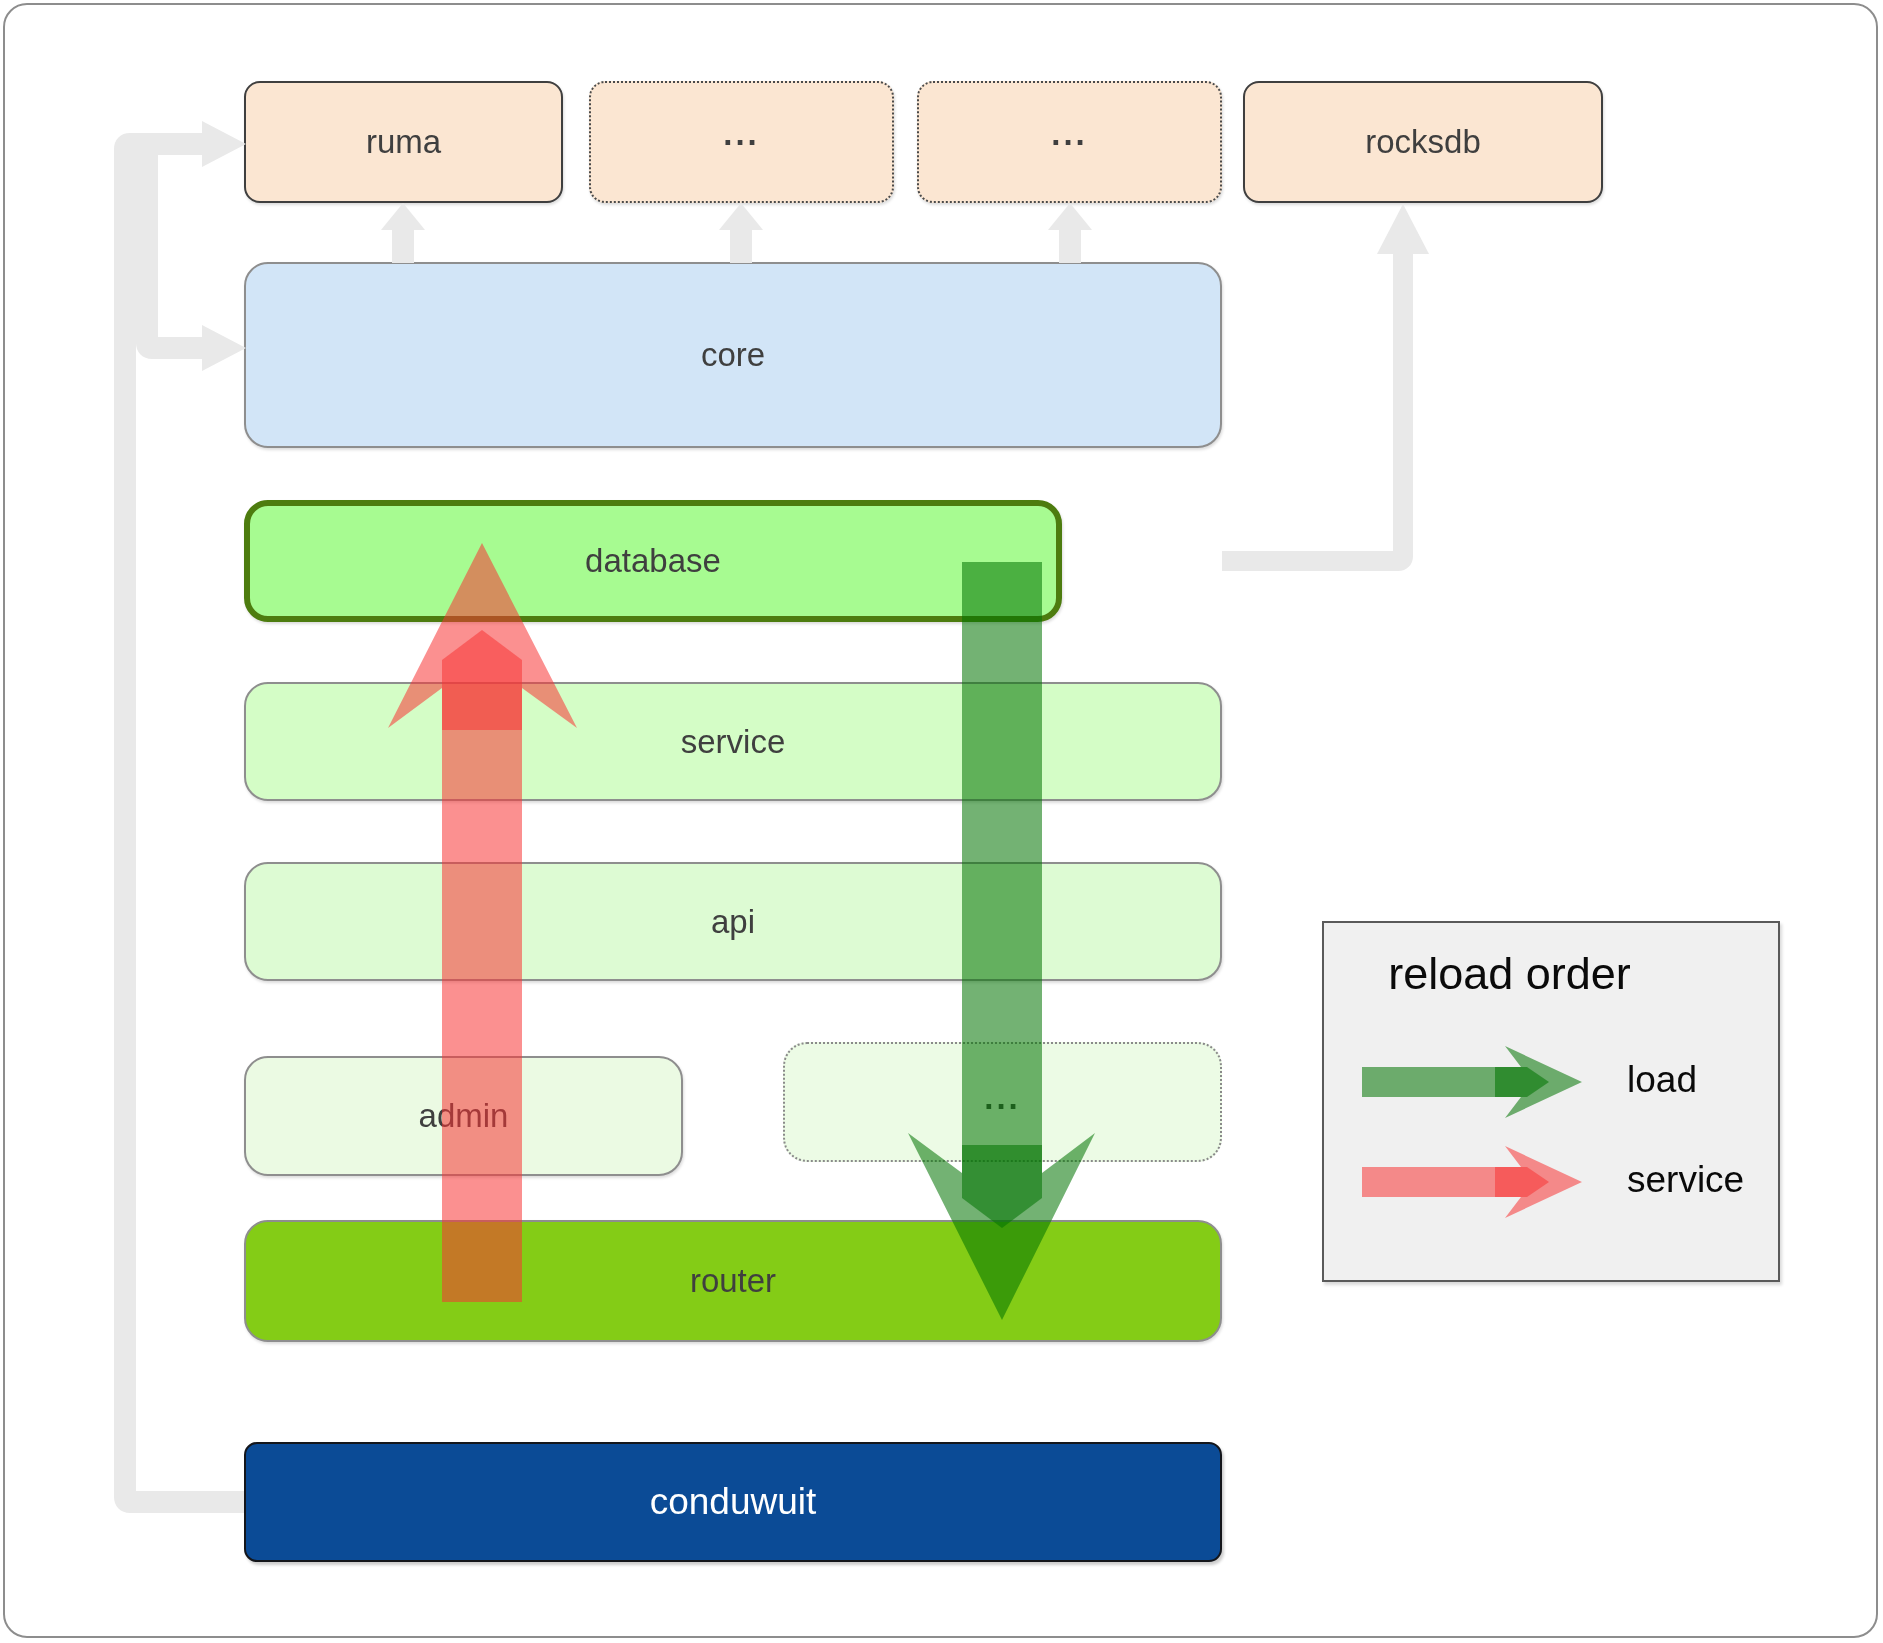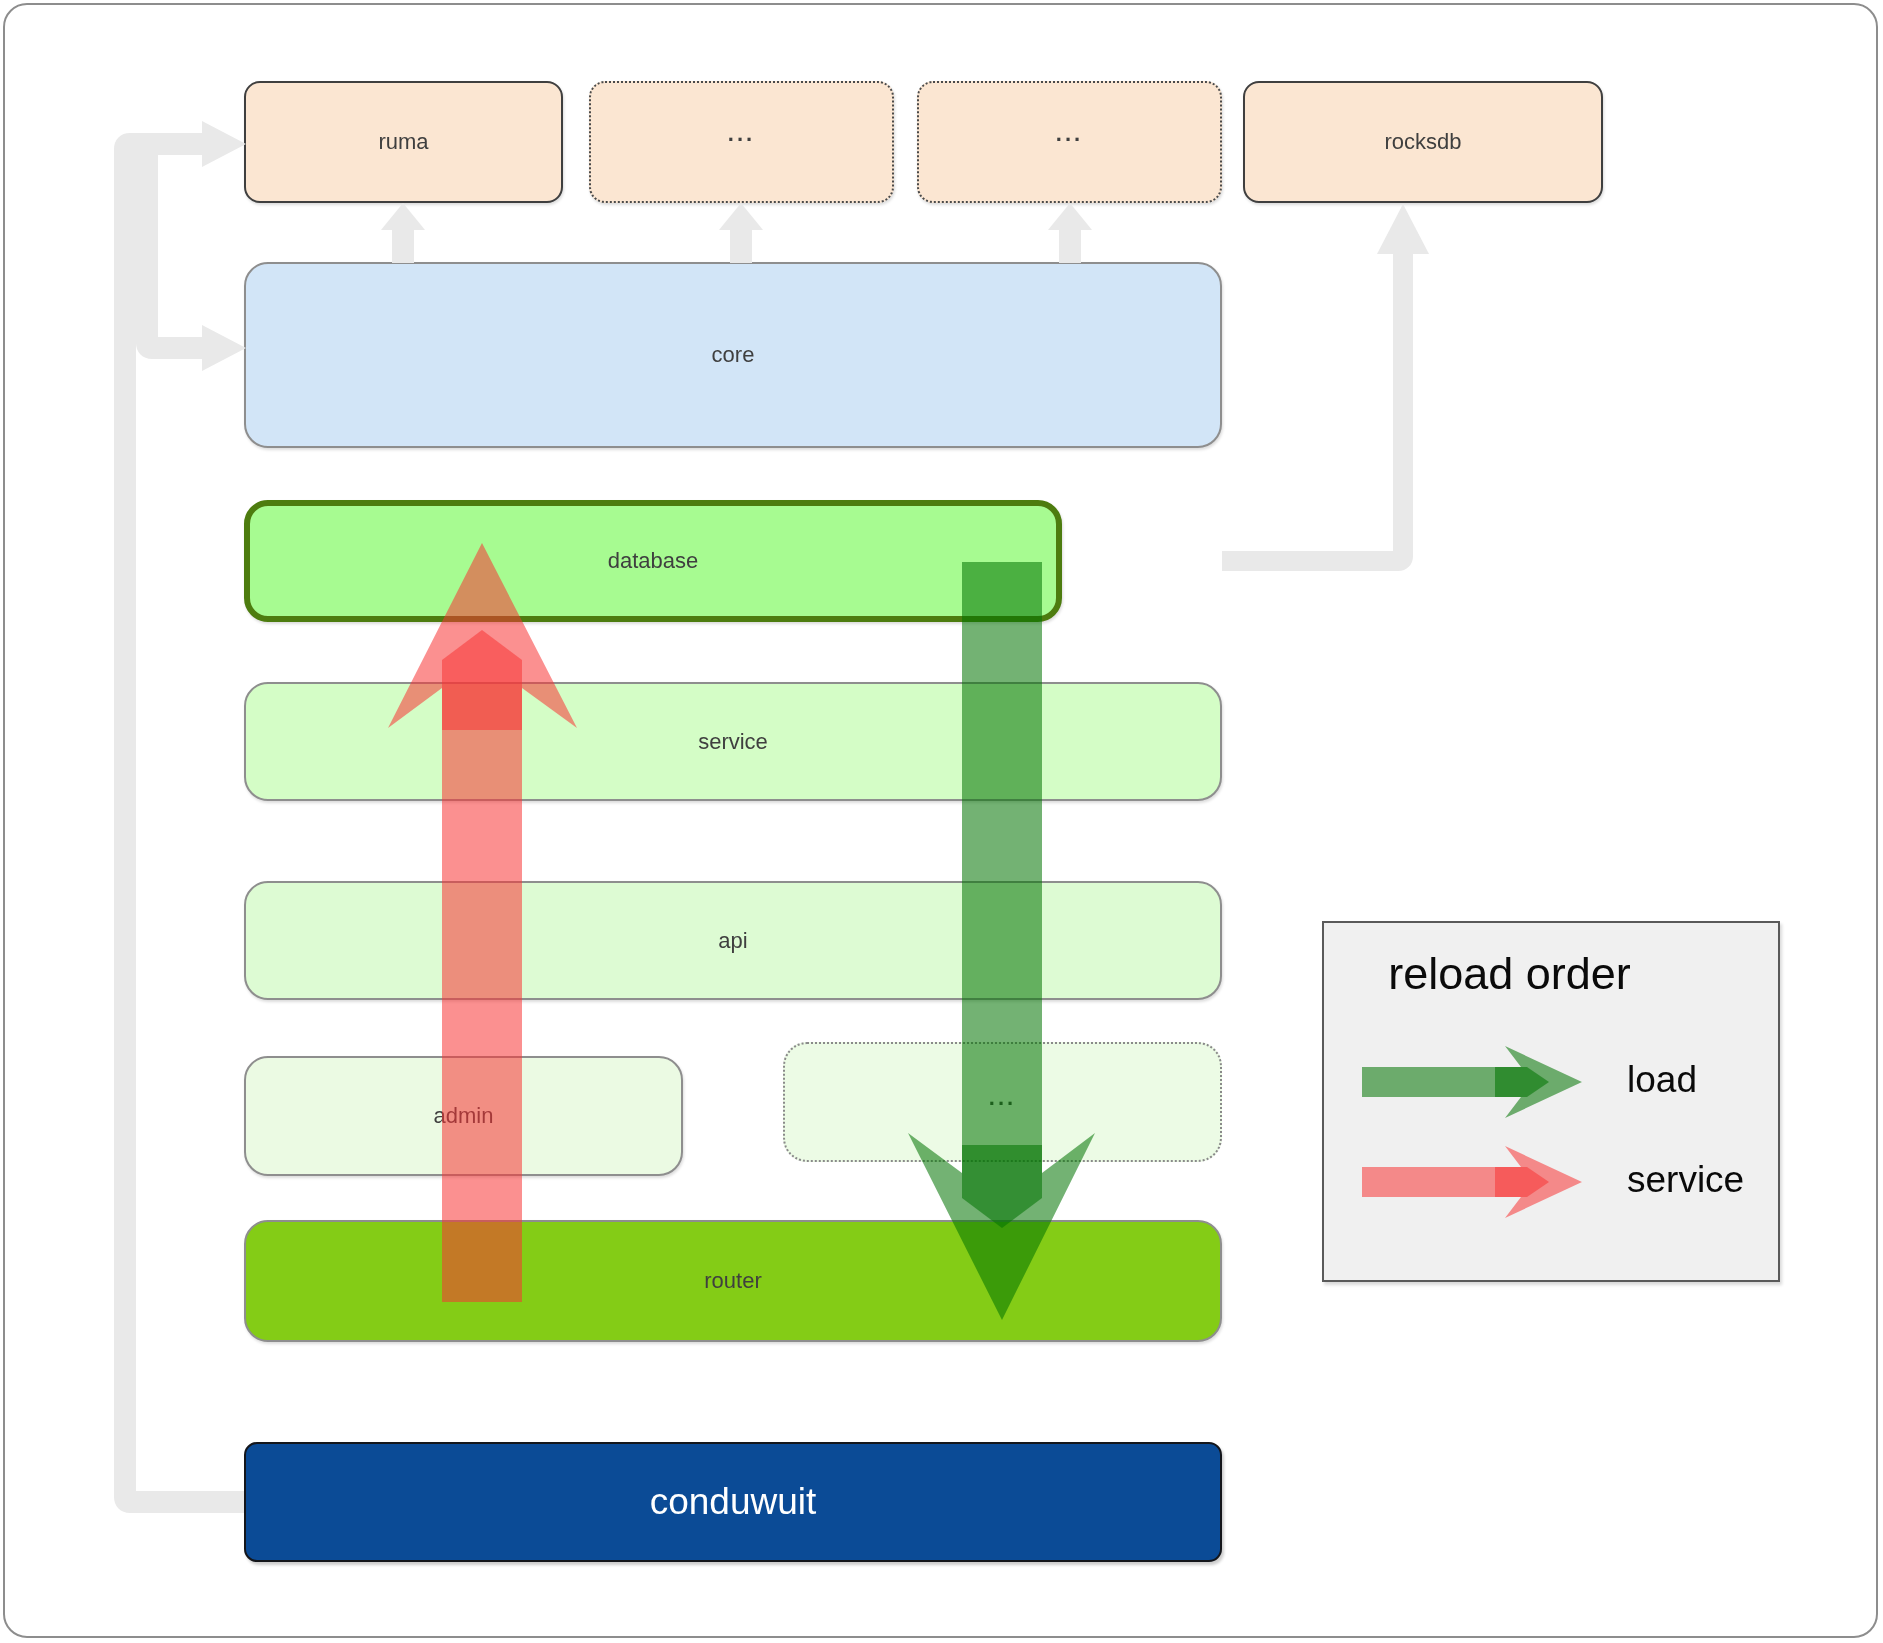--- a/index.html
+++ b/index.html
@@ -7,36 +7,36 @@
     width:1883px;height:1643px;position:relative;overflow:hidden;
     font-family:"Liberation Sans","DejaVu Sans",sans-serif;
   }
   .frame{
     position:absolute;left:3px;top:3px;width:1875px;height:1635px;
     border:2px solid #8d8d8d;border-radius:24px;box-sizing:border-box;
   }
   .box{
     position:absolute;box-sizing:border-box;
     display:flex;align-items:center;justify-content:center;
-    font-size:22px;color:#3f3f3f;
+    font-size:33px;color:#3f3f3f;
     box-shadow:1px 2px 3px rgba(0,0,0,0.14);
   }
   .r16{border-radius:16px;}
   .r14{border-radius:24px;}
   .peach{background:#fbe6d2;border:2.5px solid #3f3f3f;}
   .peach-dotted{background:#fbe6d2;border:2.5px dotted #4a4a4a;}
   .dots{font-weight:700;letter-spacing:3px;transform:translateY(-8px);}
   .ruma   {left:244px;top:81px;width:319px;height:122px;}
   .depsa  {left:589px;top:81px;width:305px;height:122px;}
   .depsb  {left:917px;top:81px;width:305px;height:122px;}
   .rocksdb{left:1243px;top:81px;width:360px;height:122px;}
   .core    {left:244px;top:262px;width:978px;height:186px;background:#d2e5f7;border:2px solid #8e8e8e;}
   .database{left:244px;top:500px;width:818px;height:122px;background:#a7fb91;border:6px solid #4d7c0f;}
   .service {left:244px;top:682px;width:978px;height:119px;background:#d4fdc6;border:2px solid #8e8e8e;}
-  .api     {left:244px;top:862px;width:978px;height:119px;background:#ddfbd3;border:2px solid #8e8e8e;margin-top:19px;}
+  .api     {left:244px;top:862px;width:978px;height:119px;background:#ddfbd3;border:2px solid #8e8e8e;}
   .admin   {left:244px;top:1042px;width:439px;height:120px;background:#ebfae3;border:2px solid #8e8e8e;margin-top:14px;}
   .adminmore{left:783px;top:1042px;width:439px;height:120px;background:#ecfbe5;border:2px dotted #8a8a8a;box-shadow:none;}
   .adminmore .dots{color:#3f4a3f;transform:translateY(-4px);}
   .router  {left:244px;top:1220px;width:978px;height:122px;background:#84cc16;border:2px solid #8e8e8e;}
   .conduwuit{left:244px;top:1442px;width:978px;height:120px;background:#0b4b96;border:2px solid #14161b;
              color:#ffffff;font-size:37px;border-radius:13px;box-shadow:2px 3px 3px rgba(0,0,0,0.2);}
   .legend{
     position:absolute;left:1322px;top:921px;width:458px;height:361px;box-sizing:border-box;
     background:#f0f0f0;border:2.5px solid #5a5a5a;box-shadow:2px 3px 3px rgba(0,0,0,0.15);
   }

